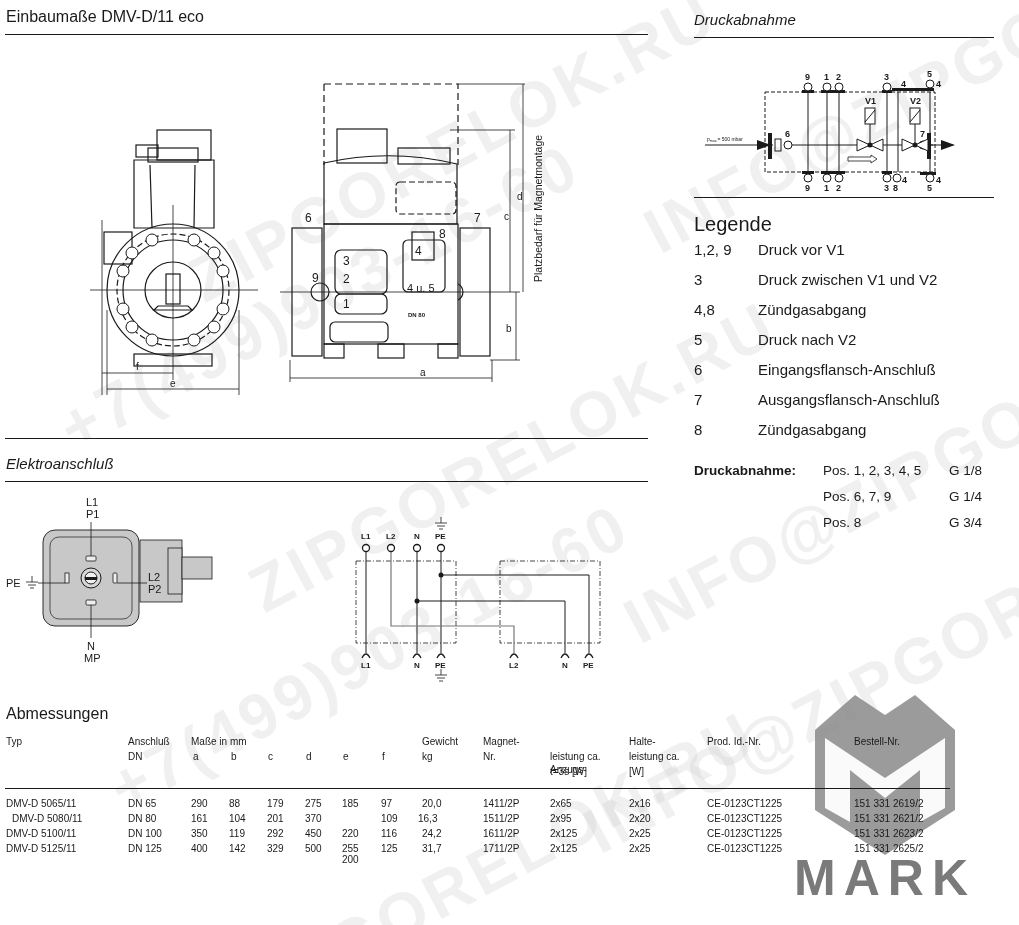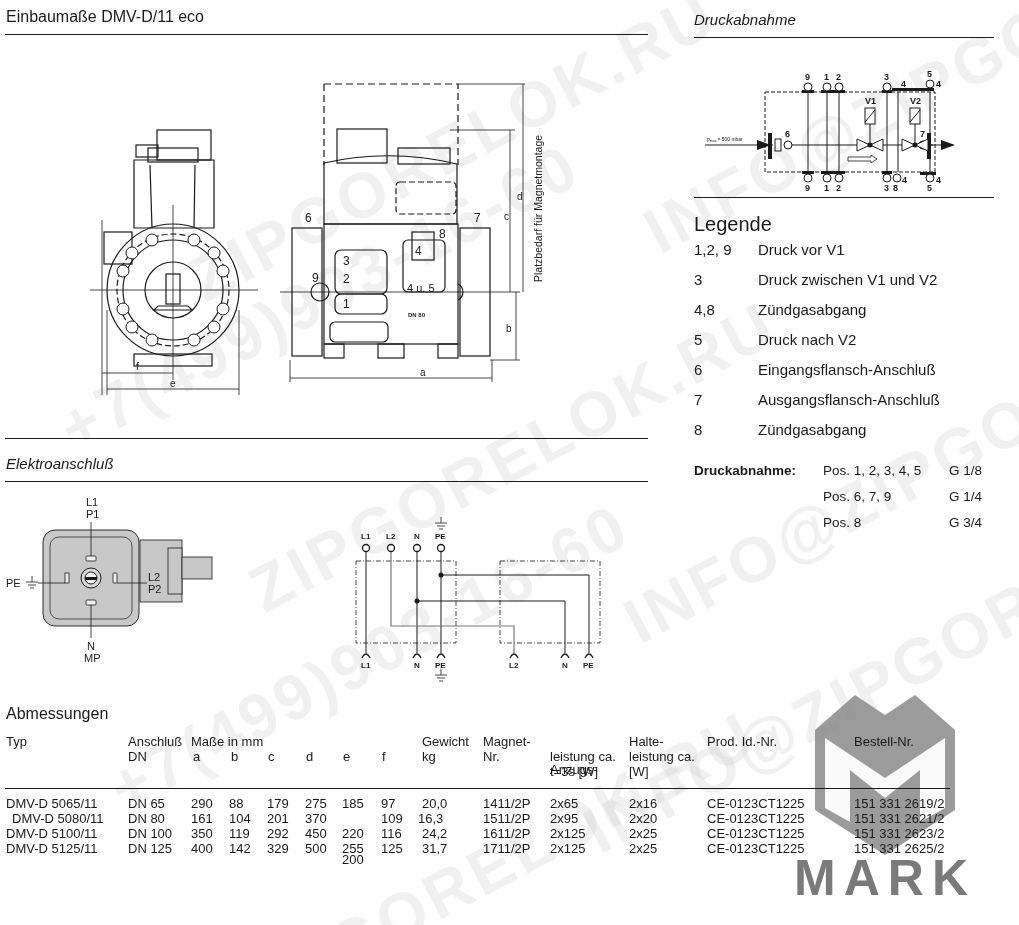--- a/index.html
+++ b/index.html
@@ -6,21 +6,21 @@
   html, body { width: 1019px; height: 925px; background: #ffffff; overflow: hidden; }
   body { position: relative; font-family: "Liberation Sans", "DejaVu Sans", sans-serif; color: #1a1a1a; }
   .abs { position: absolute; }
   .rule { position: absolute; height: 1px; background: #1a1a1a; }
   .h-title { font-size: 16px; }
   .h-italic { font-size: 15px; font-style: italic; }
   .legend-row { position: absolute; left: 694px; font-size: 15px; display: flex; }
   .legend-key { width: 64px; }
   .legend-head { font-size: 20px; }
   .dr-row { position: absolute; font-size: 13.5px; }
-  .tbl { position: absolute; font-size: 13px; line-height: 14px; }
+  .tbl { position: absolute; font-size: 10px; line-height: 14px; }
   .tbl .cell { position: absolute; white-space: nowrap; }
   svg text { font-family: "Liberation Sans", sans-serif; }
   .watermark { position: absolute; color: rgba(200,200,200,0.28); font-size: 64px; font-weight: bold;
                transform: rotate(-28deg); white-space: nowrap; pointer-events: none; letter-spacing: 4px;
                font-family: "Liberation Sans", sans-serif; }
 </style>
 </head>
 <body>
 
 <div class="watermark" style="left:160px;top:110px;">ZIPGORELOK.RU</div>

